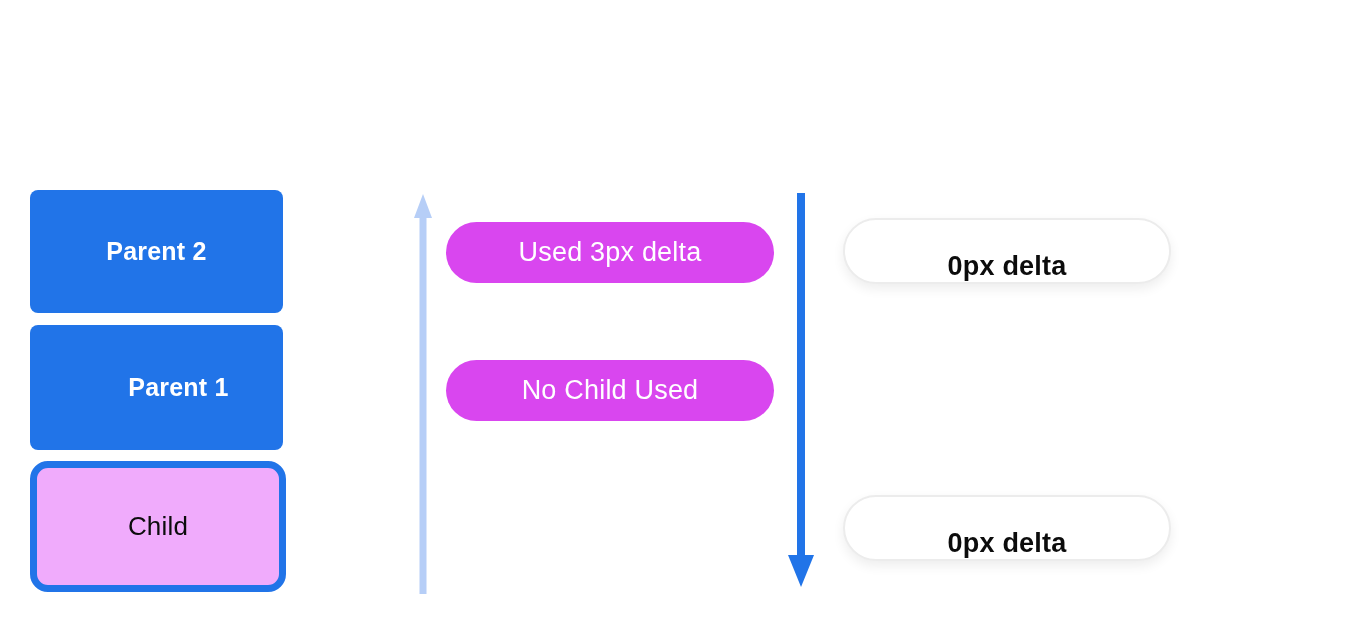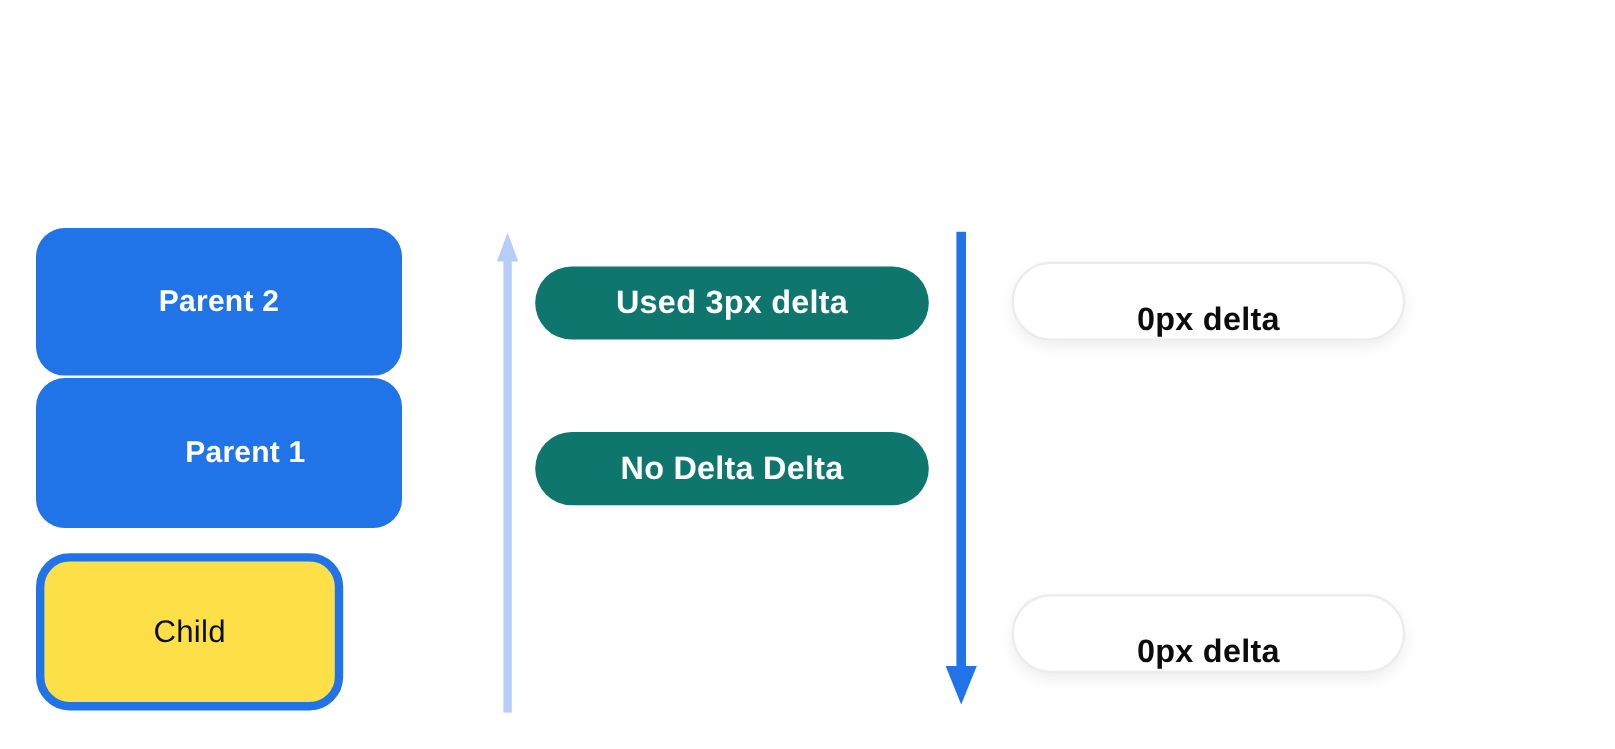--- a/index.html
+++ b/index.html
@@ -29,48 +29,48 @@
     width: 800px; height: 59px;
     background: #2174e8;
     border-radius: 30px;
     color: #ffffff;
     font-size: 26px;
     font-weight: 700;
   }
   
   .blue-box {
     left: 30px;
-    width: 305px;
+    width: 253px;
     background: #2174e8;
-    border-radius: 24px;
+    border-radius: 8px;
     color: #ffffff;
     font-size: 25px;
     font-weight: 700;
   }
   .parent2-box { top: 190px; height: 123px; }
-  .parent1-box { top: 315px; height: 125px; padding-left: 44px; }
+  .parent1-box { top: 325px; height: 125px; padding-left: 44px; }
   .child-box {
     left: 30px; top: 461px;
     width: 256px; height: 131px;
-    background: #fde047;
+    background: #f0abfc;
     border: 7px solid #2174e8;
-    border-radius: 28px;
+    border-radius: 18px;
     color: #0c0c0c;
     font-size: 26px;
     font-weight: 500;
   }
   
   .blue-pill {
     left: 446px;
     width: 328px; height: 61px;
-    background: #0f766e;
+    background: #d946ef;
     border-radius: 31px;
     color: #ffffff;
     font-size: 27px;
-    font-weight: 700;
+    font-weight: 400;
   }
   .used-delta-pill { top: 222px; }
   .no-delta-pill  { top: 360px; }
   
   .white-pill {
     left: 843px;
     width: 328px; height: 66px;
     background: #ffffff;
     border: 2px solid #ececec;
     border-radius: 33px;
@@ -116,21 +116,21 @@
   <svg class="arrow-svg down-arrow" width="46" height="396" viewBox="0 0 46 396">
     <rect x="19" y="0" width="8" height="366" fill="#2174e8"></rect>
     <polygon points="23,394 10,362 36,362" fill="#2174e8"></polygon>
   </svg>
 
   <div class="pill blue-pill used-delta-pill">
     <span>Used 3px delta</span>
   </div>
 
   <div class="pill blue-pill no-delta-pill">
-    <span>No Delta Delta</span>
+    <span>No Child Used</span>
   </div>
 
   <div class="pill white-pill zero-delta-top">
     <span>0px delta</span>
   </div>
 
   <div class="pill white-pill zero-delta-bottom">
     <span>0px delta</span>
   </div>
 

